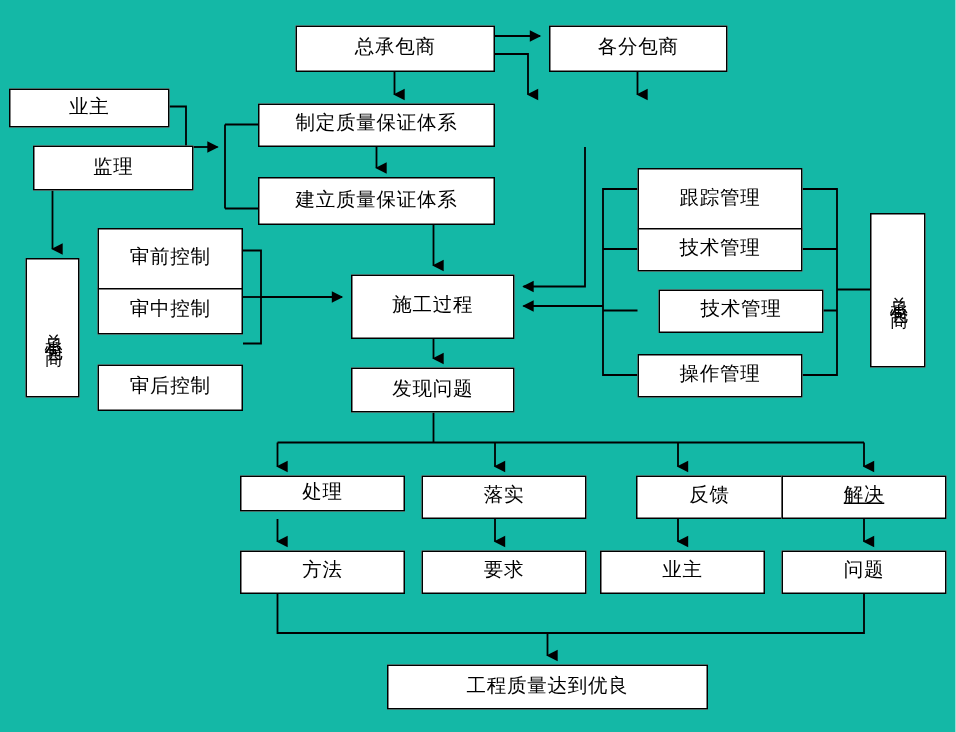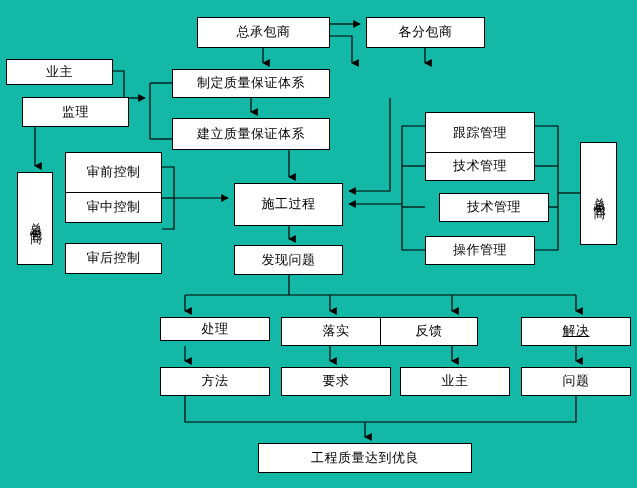--- a/index.html
+++ b/index.html
@@ -149,21 +149,21 @@
   <div class="node" style="left:439px;top:193px;width:110px;height:29px;">技术管理</div>
 
   <div class="node" style="left:425px;top:236px;width:110px;height:29px;">操作管理</div>
 
   <div class="node vert" style="left:580px;top:142px;width:37px;height:103px;">总承包商</div>
 
   <div class="node" style="left:160px;top:317px;width:110px;height:24px;">处理</div>
 
   <div class="node" style="left:281px;top:317px;width:110px;height:29px;">落实</div>
 
-  <div class="node" style="left:380px;top:317px;width:98px;height:29px;">反馈</div>
+  <div class="node" style="left:424px;top:317px;width:98px;height:29px;">反馈</div>
 
   <div class="node" style="left:521px;top:317px;width:110px;height:29px;text-decoration:underline;">解决</div>
 
   <div class="node" style="left:160px;top:367px;width:110px;height:29px;">方法</div>
 
   <div class="node" style="left:281px;top:367px;width:110px;height:29px;">要求</div>
 
   <div class="node" style="left:400px;top:367px;width:110px;height:29px;">业主</div>
 
   <div class="node" style="left:521px;top:367px;width:110px;height:29px;">问题</div>

